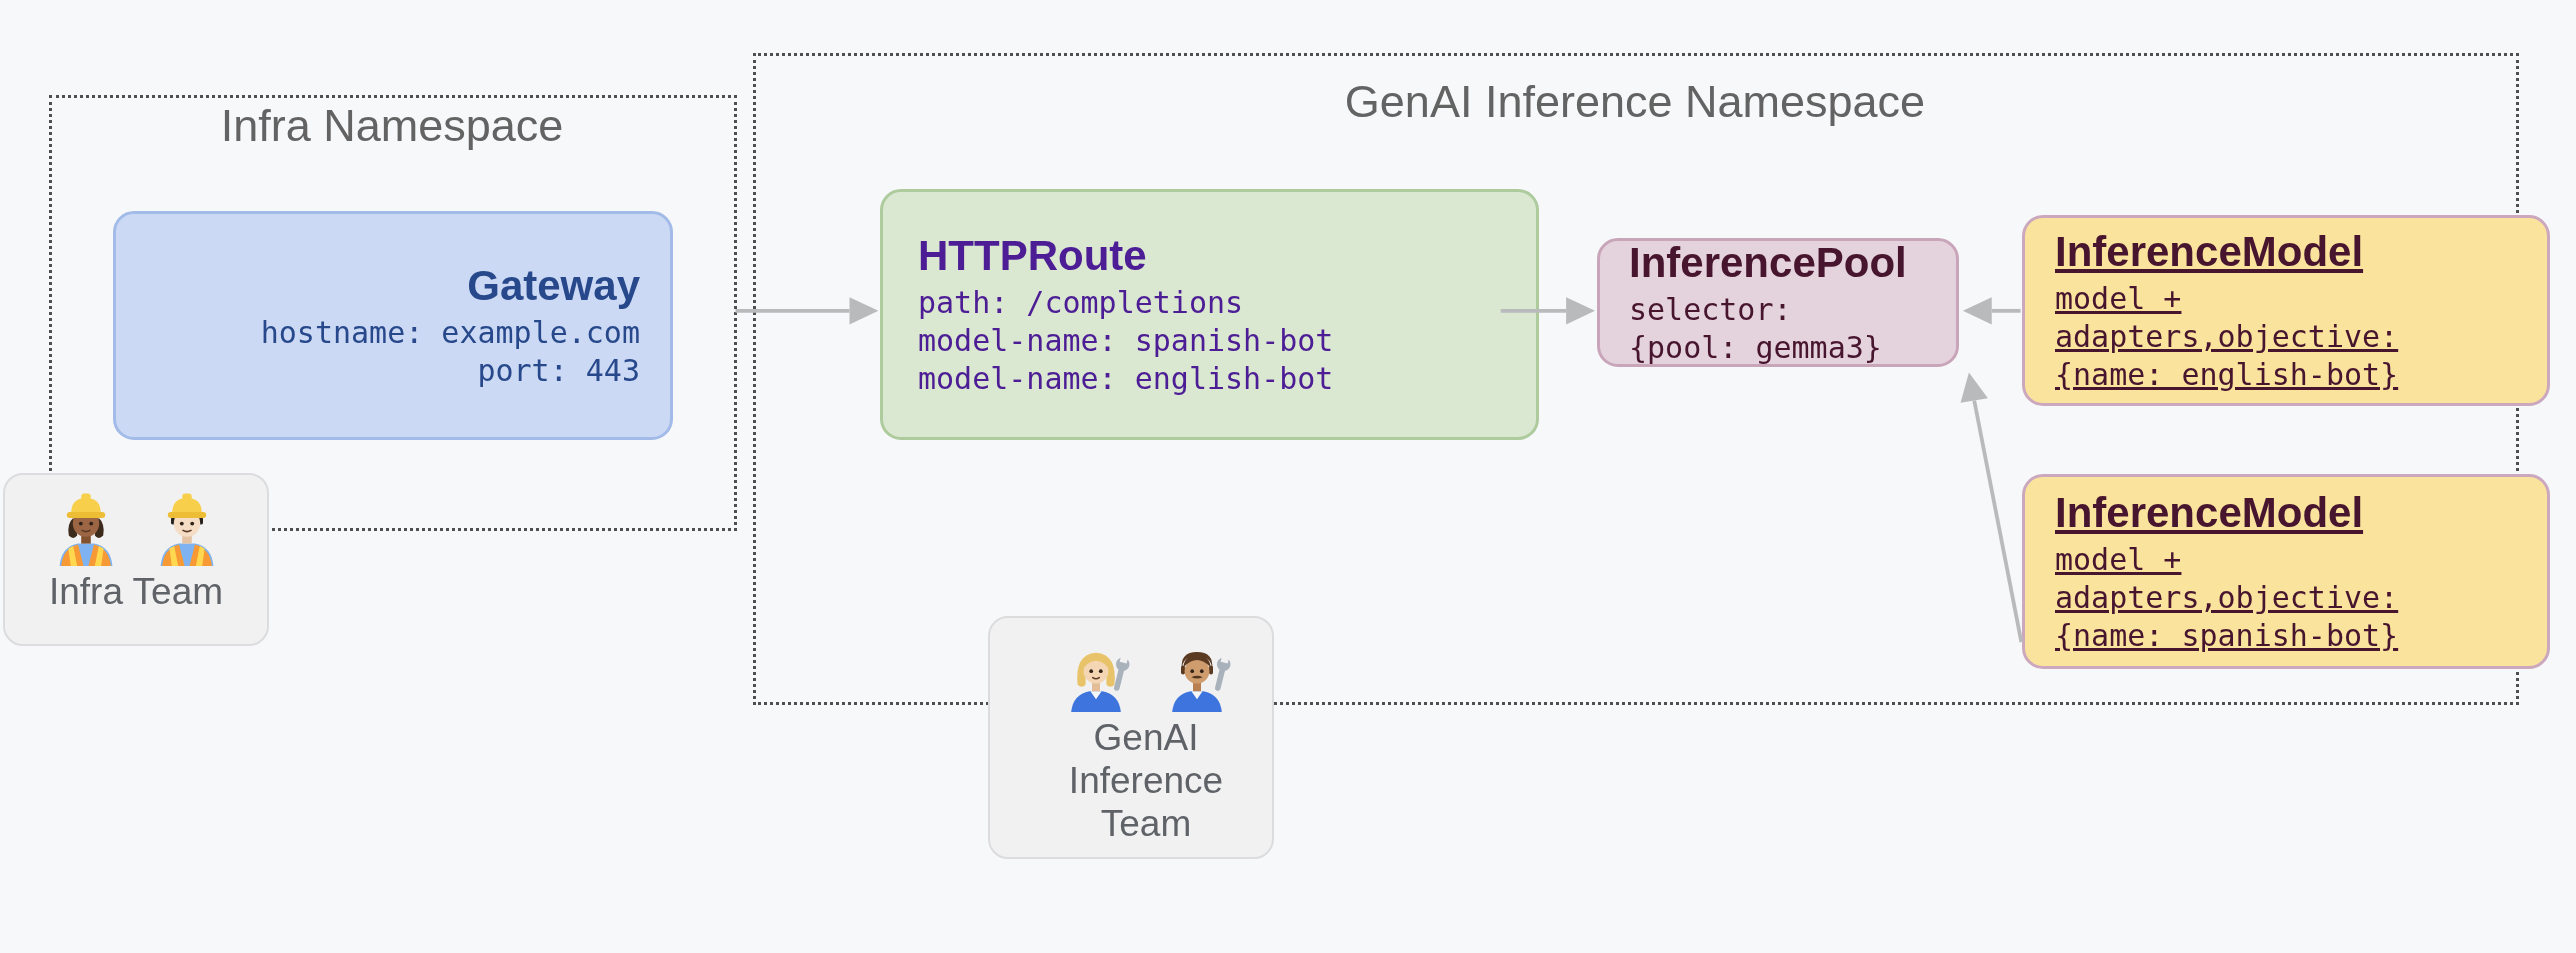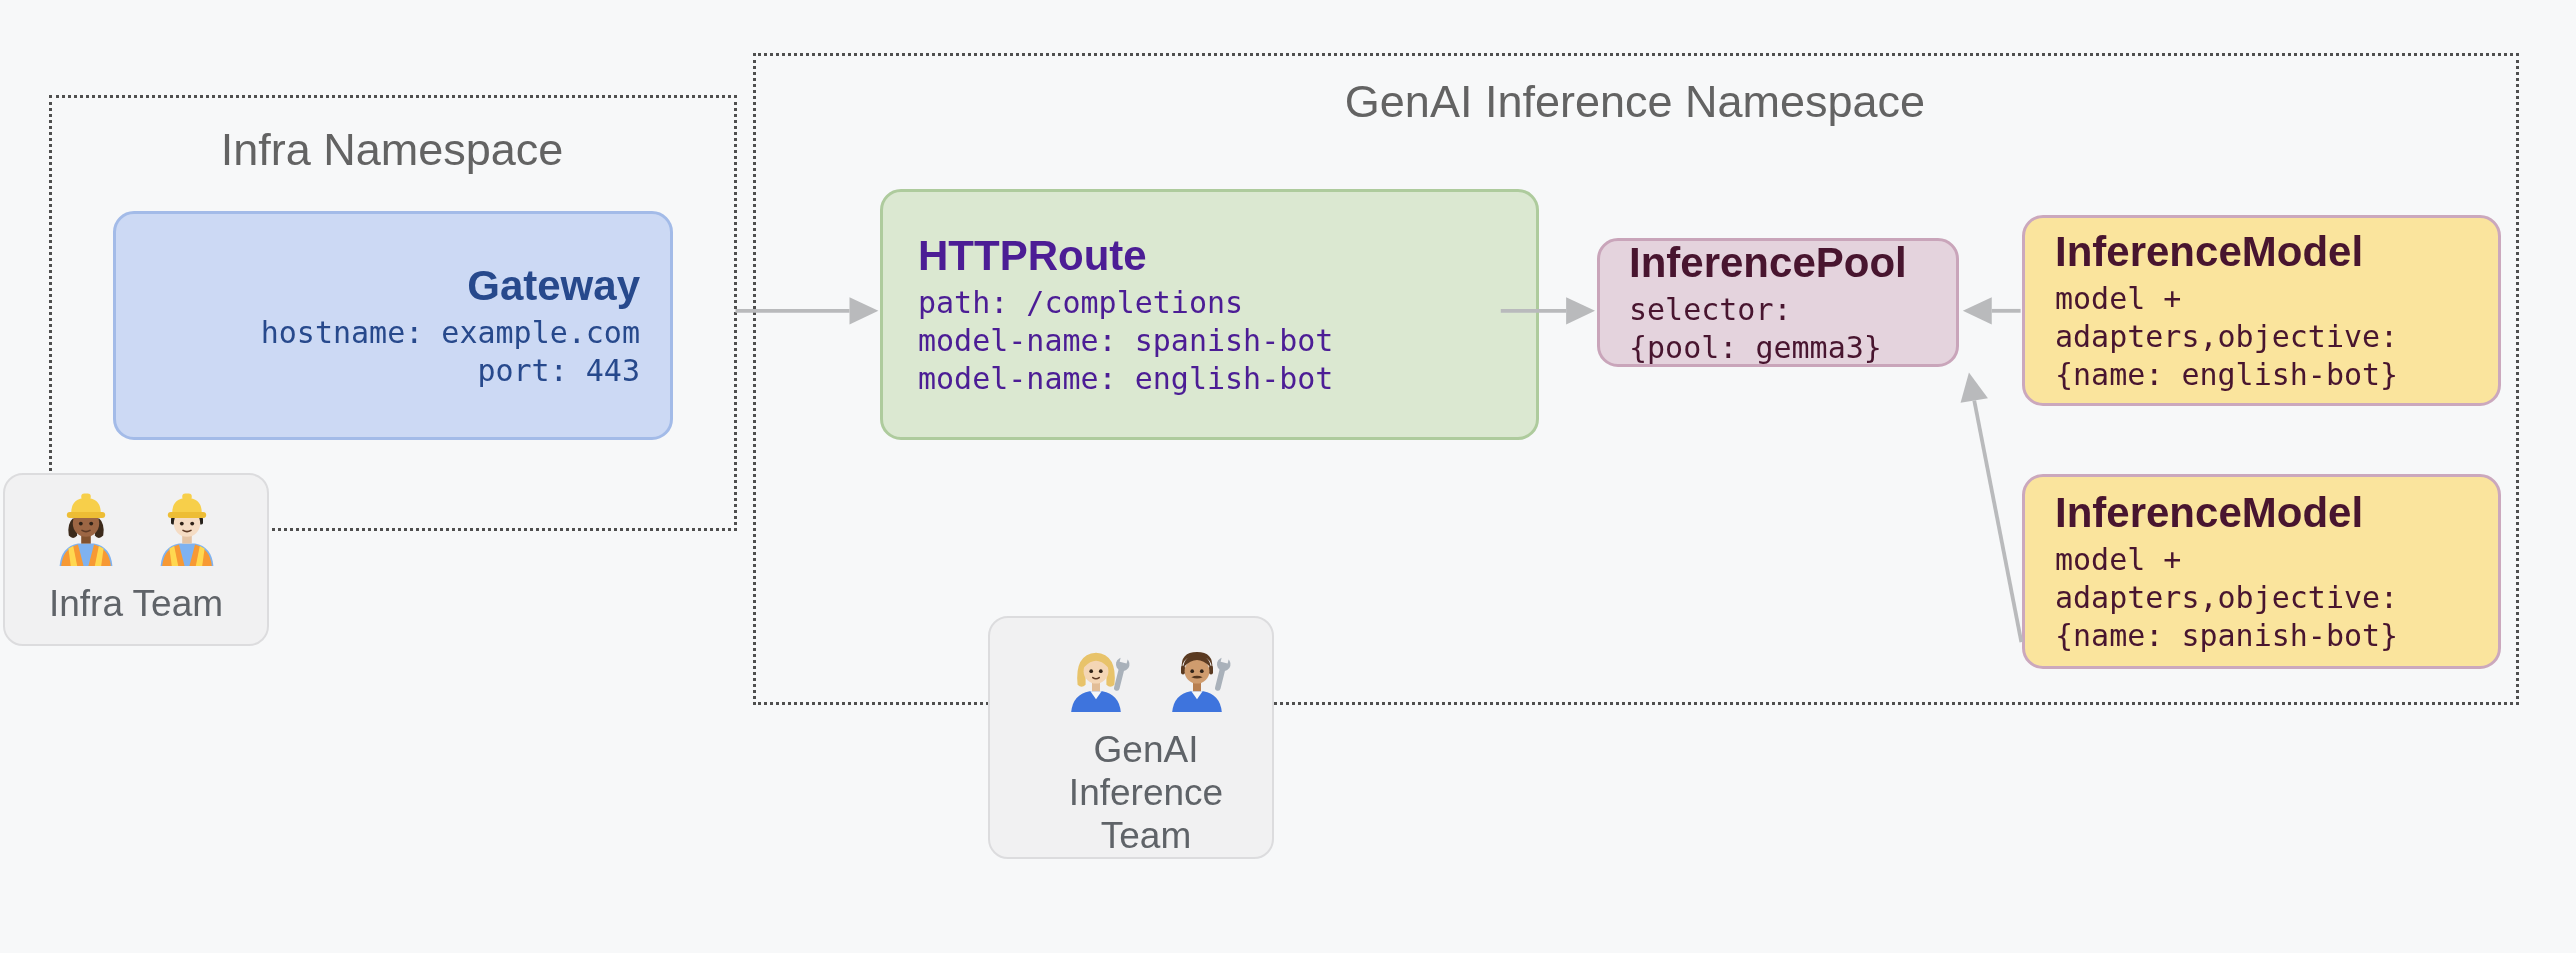--- a/index.html
+++ b/index.html
@@ -8,53 +8,53 @@
     width:2576px;height:953px;
     background:#f7f8f9;
     font-family:"Liberation Sans",sans-serif;
     overflow:hidden;
   }
   
   .ns{position:absolute;border:3.8px dotted #4f4f4f;background:transparent;}
   .ns-infra{left:49px;top:95px;width:682px;height:430px;}
   .ns-genai{left:753px;top:53px;width:1760px;height:646px;}
   .ns-title{position:absolute;text-align:center;color:#636363;}
-  .ns-title-infra{left:49px;top:124px;width:686px;font-size:45px;}
+  .ns-title-infra{left:49px;top:100px;width:686px;font-size:45px;}
   .ns-title-genai{left:753px;top:76px;width:1764px;font-size:45px;}
 
   
   .node{
     position:absolute;box-sizing:border-box;
     border-radius:21px;border:3px solid;
     display:flex;flex-direction:column;justify-content:center;
   }
   .node .title{font-weight:700;font-size:42px;line-height:49px;margin-bottom:4.6px;}
   .node .code{font-family:"DejaVu Sans Mono",monospace;font-size:30px;line-height:38px;white-space:pre;}
   .node-gateway{left:113px;top:211px;width:560px;height:229px;padding:0 30px;
     background:#ccd9f4;border-color:#a3bbe8;color:#27498c;align-items:flex-end;}
   .node-httproute{left:880px;top:189px;width:659px;height:251px;padding:0 35px;
     background:#dbe8d1;border-color:#aecb9d;color:#4c1d95;}
   .node-pool{left:1597px;top:238px;width:362px;height:129px;padding:0 29px;
     background:#e4d3dd;border-color:#c9a5ba;color:#48152f;}
-  .node-model{width:479px;padding:0 30px;
-    background:#fae49d;border-color:#cba8bd;color:#48152f;}
+  .node-model{width:528px;padding:0 30px;
+    background:#fae49d;border-color:#cba8bd;color:#48152f;text-decoration:underline;}
   .node-model-english{left:2022px;top:215px;height:191px;}
   .node-model-spanish{left:2022px;top:474px;height:195px;}
 
   
   .team{
     position:absolute;box-sizing:border-box;
     background:#f1f1f2;border:2.3px solid #dcdcde;border-radius:20px;
     color:#5f6368;text-align:center;
     display:flex;flex-direction:column;align-items:center;
   }
   .team-infra{left:3px;top:473px;width:266px;height:173px;padding-top:10.6px;}
   .team-genai{left:988px;top:616px;width:286px;height:243px;padding-top:13.7px;padding-left:30px;}
   .team .figures{display:flex;gap:21px;}
-  .team .label{font-size:37px;line-height:43px;margin-top:16px;}
+  .team .label{font-size:37px;line-height:43px;margin-top:4px;}
   .team-genai .label{width:228px;}
 
   
   #edges{position:absolute;left:0;top:0;width:2576px;height:953px;pointer-events:none;}
   .edge{stroke:#b9babc;stroke-width:5;fill:none;}
   .edge-head{fill:#b9babc;stroke:none;}
 </style>
 </head>
 <body>
 

